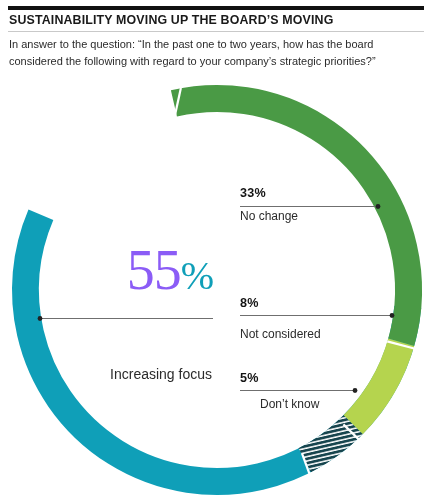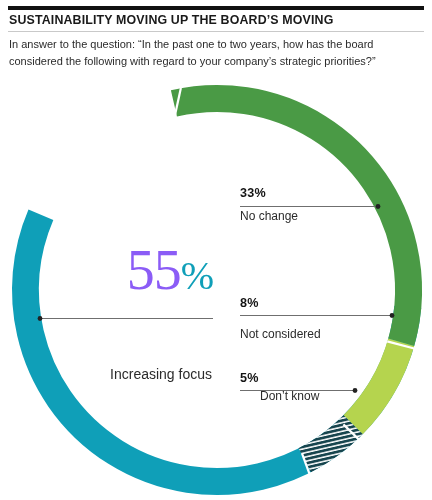--- a/index.html
+++ b/index.html
@@ -182,14 +182,14 @@
   <div class="lbl" style="margin-top:9px;">No change</div>
 </div>
 
 <div class="callout c-right" style="left:240px; top:296px; width:150px;">
   <div class="pct">8%</div>
   <div class="lbl" style="margin-top:17px;">Not considered</div>
 </div>
 
 <div class="callout c-right" style="left:240px; top:371px; width:150px;">
   <div class="pct">5%</div>
-  <div class="lbl" style="margin-top:4px;padding-left:20px;">Don’t know</div>
+  <div class="lbl" style="margin-top:12px;padding-left:20px;">Don’t know</div>
 </div>
 
 </body></html>

